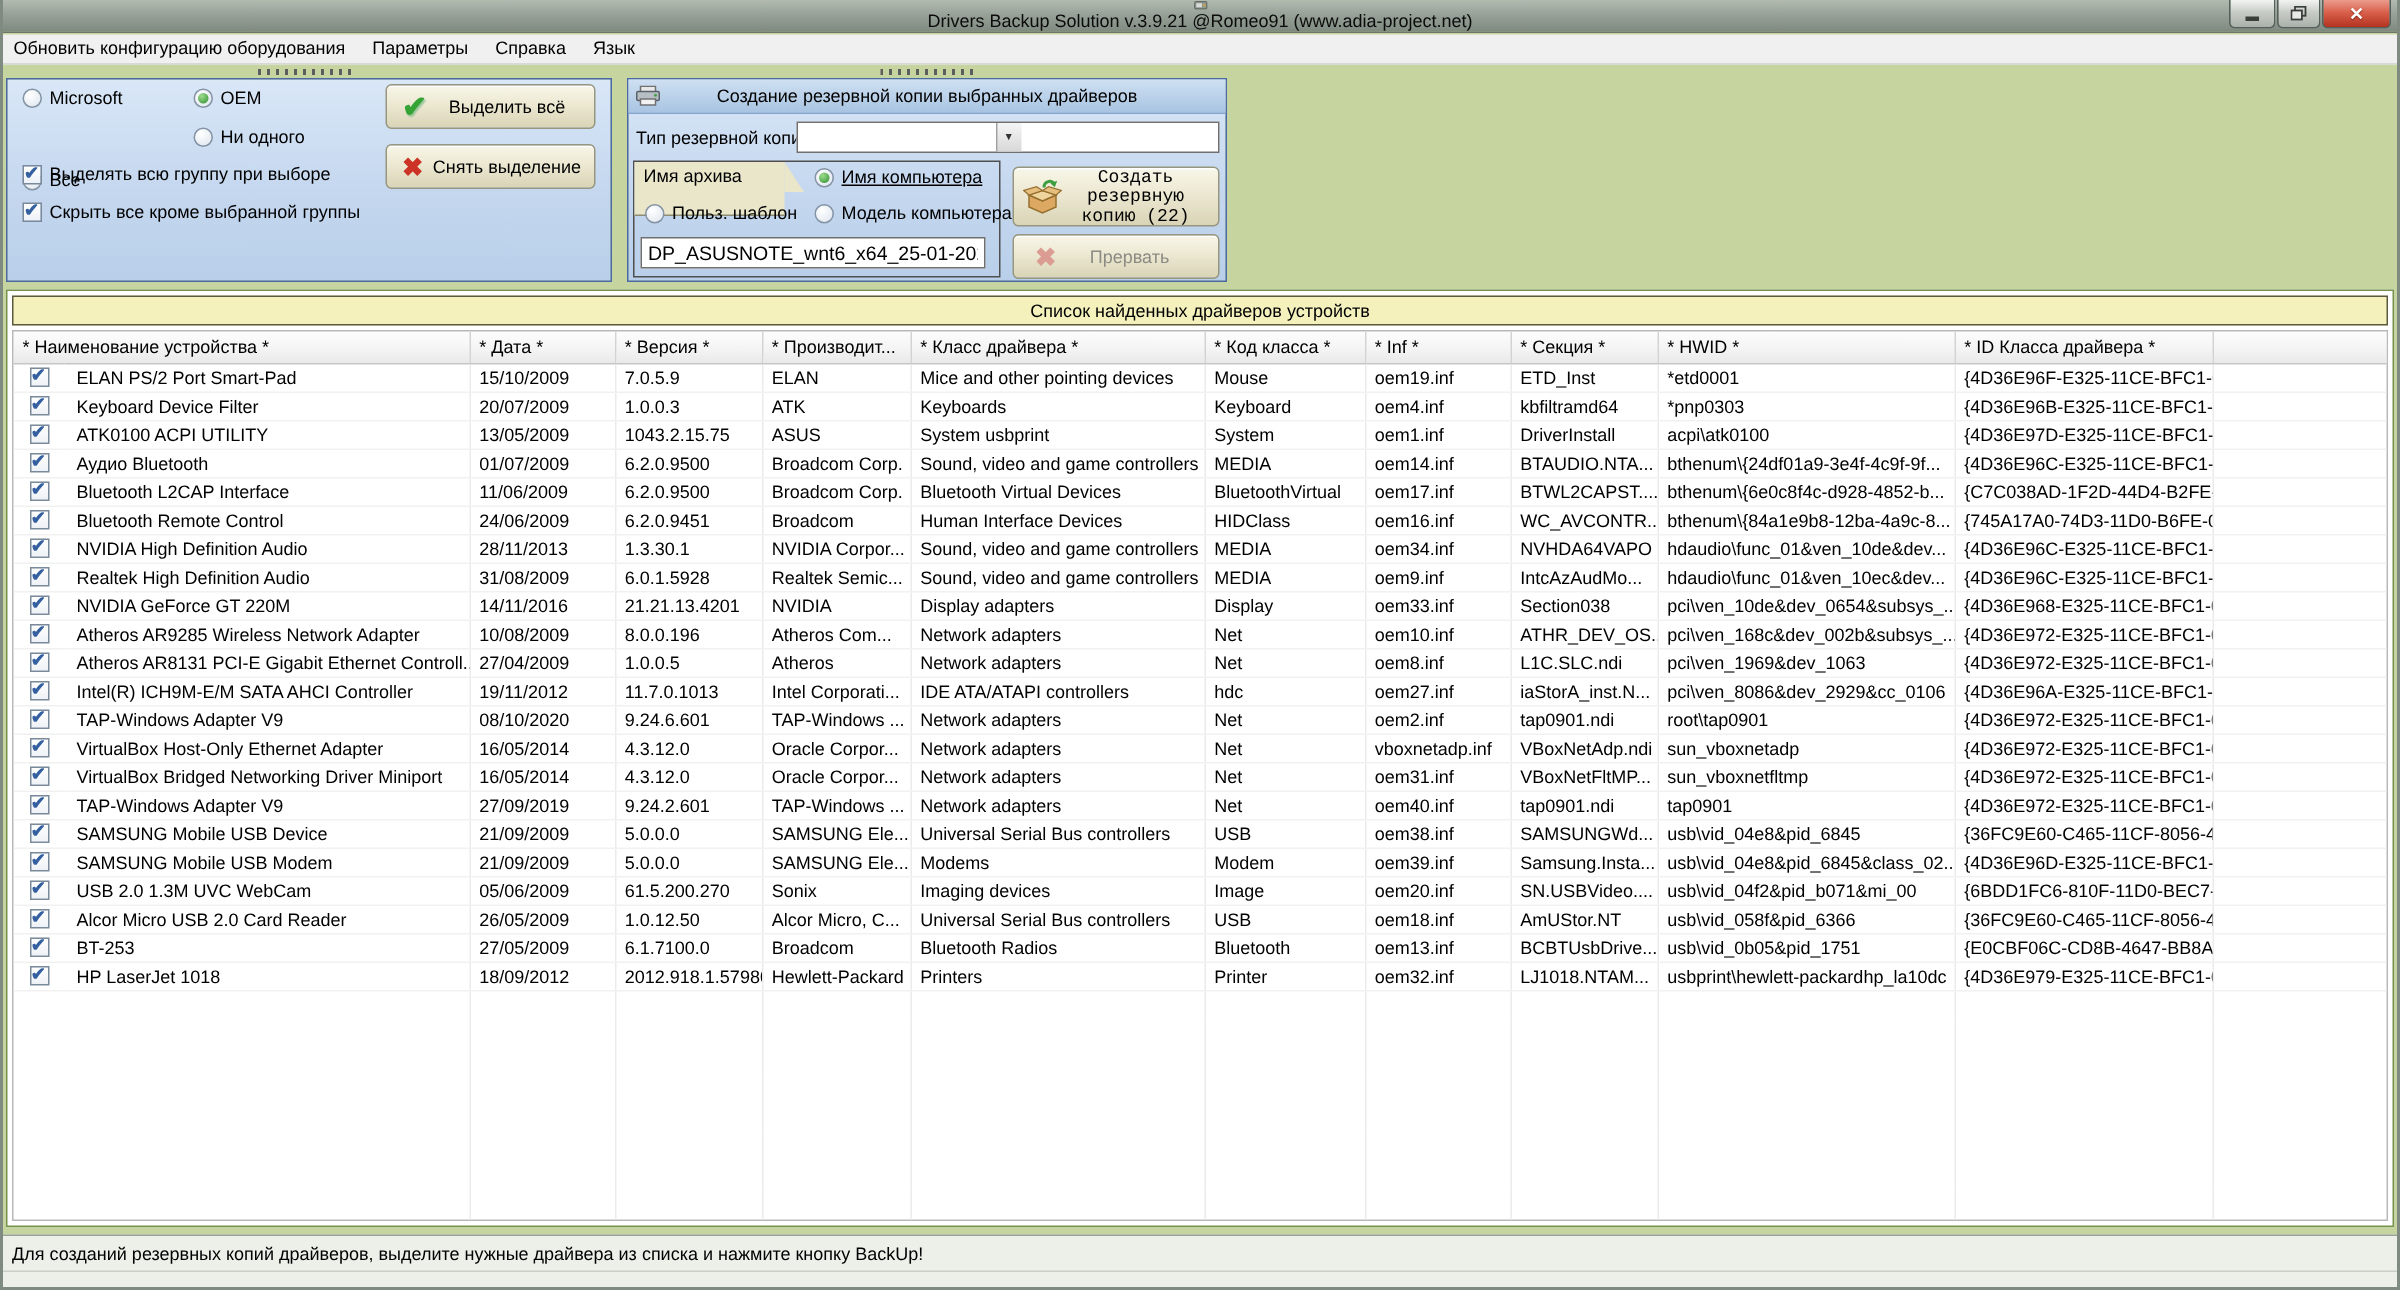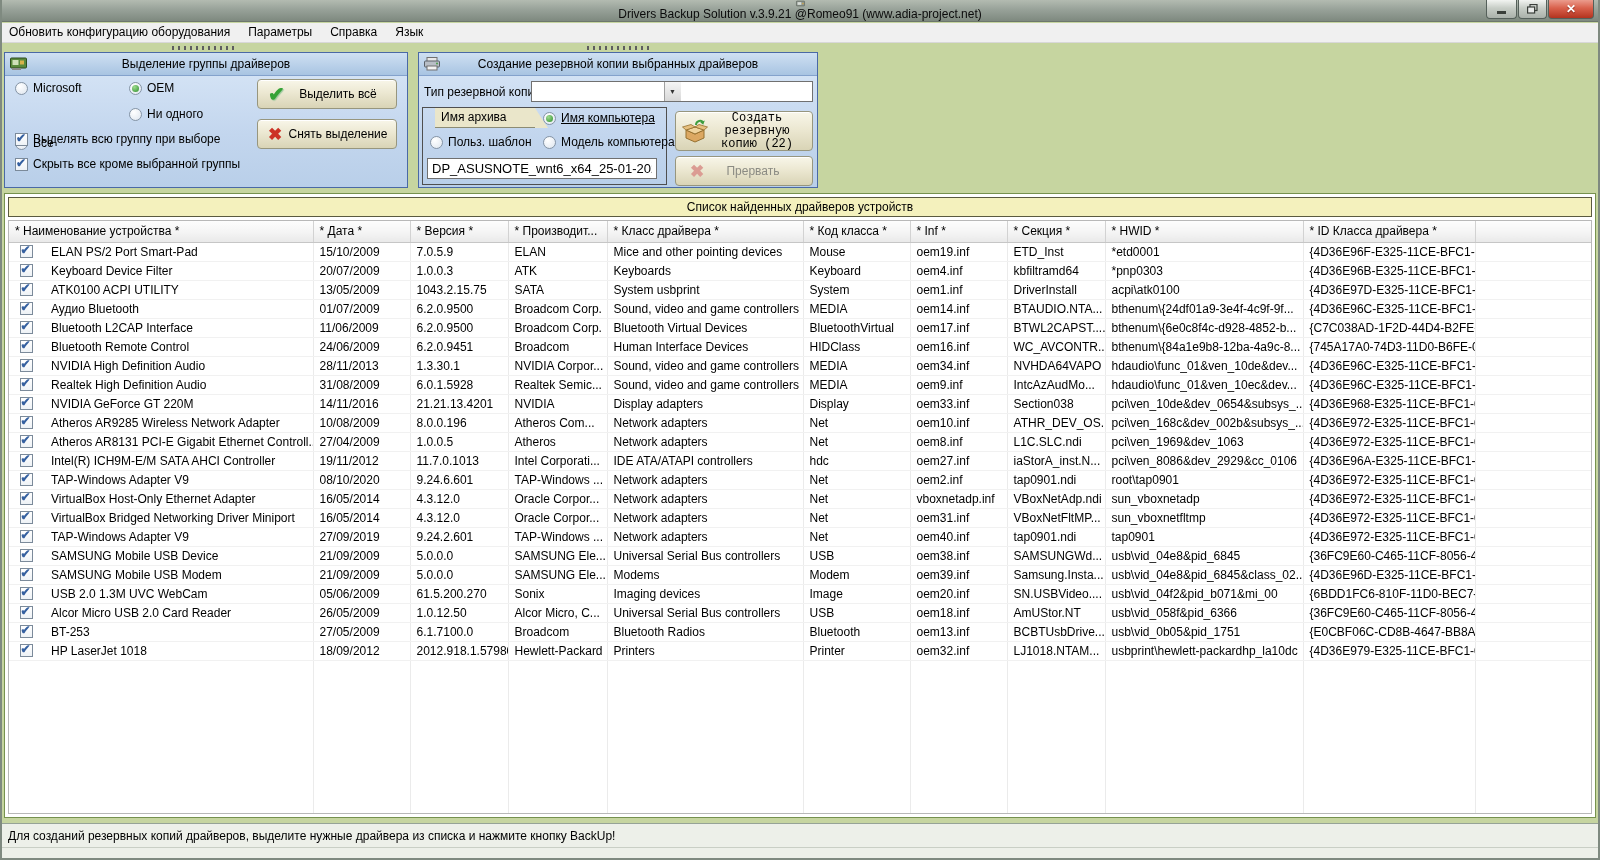--- a/index.html
+++ b/index.html
@@ -53,21 +53,21 @@
   .btn-label2 { margin-left:26px; line-height:13px; }
   .disabled-label { color:#8b8b83; margin-left:18px; }
 
   .combo { position:absolute; height:21px; background:#fff; border:1px solid #707070; display:flex; align-items:center;flex-direction:column; }
   .combo-text { flex:1; padding:0 5px; white-space:nowrap; overflow:hidden; }
   .combo-btn { width:17px; height:100%; border-left:1px solid #a0a0a0;
     background:linear-gradient(180deg,#f5f5f5,#d8d8d8); display:flex; align-items:center; justify-content:center;
     font-size:7px; color:#333; }
 
   .sub-box { position:absolute; border:1px solid #4f4f4f; }
-  .tab { position:absolute; left:12px; top:0; width:100px; height:20px; background:#eae6ca;
+  .tab { position:absolute; left:0; top:0; width:100px; height:36px; background:#eae6ca;
     border-bottom:1px solid #8c8c74; line-height:19px; padding-left:6px; }
   .tab::after { content:""; position:absolute; right:-13px; top:0; width:0; height:0;
     border-bottom:20px solid #eae6ca; border-right:13px solid transparent; }
   .text-input { position:absolute; height:21px; background:#fff; border:1px solid #707070;
     font-family:"Liberation Sans",sans-serif; font-size:13px; padding:0 4px; }
 
   
   .table-panel { position:absolute; left:4px; top:193px; width:1592px; height:625px;
     background:#fff; border:1px solid #76914e; padding:3px; }
   .table-title { height:20px; line-height:19px; text-align:center; background:#f4f1bd; border:1px solid #5a5a40; }
@@ -120,29 +120,20 @@
     <span class="menu-item">Обновить конфигурацию оборудования</span>
     <span class="menu-item">Параметры</span>
     <span class="menu-item">Справка</span>
     <span class="menu-item">Язык</span>
   </div>
 
 <div class="gripper" style="left:172px; top:46px;"></div>
 <div class="gripper" style="left:587px; top:46px;"></div>
 
 <div class="panel" style="left:4px; top:52px; width:404px; height:136px;">
-  <div class="panel-header">
-    <svg class="ph-icon" width="17" height="14" viewBox="0 0 17 14">
-      <rect x="0.5" y="1" width="16" height="10" rx="1" fill="#5a8a3c" stroke="#2e4d1e"></rect>
-      <rect x="2.5" y="3" width="6" height="5" fill="#cfe0b8"></rect>
-      <rect x="10" y="3.5" width="4" height="4" fill="#d8b24a"></rect>
-      <rect x="2" y="11" width="9" height="2" fill="#8a8a8a"></rect>
-    </svg>
-    <span>Выделение группы драйверов</span>
-  </div>
   <div class="panel-body">
     <div class="ctl" style="left:10px; top:5px;">
       <span class="radio"></span>
       <span>Microsoft</span>
     </div>
     <div class="ctl" style="left:124px; top:5px;">
       <span class="radio on"></span>
       <span>OEM</span>
     </div>
     <div class="ctl" style="left:10px; top:31px;margin-top:29px;">
@@ -288,21 +279,21 @@
             <td>kbfiltramd64</td>
             <td>*pnp0303</td>
             <td>{4D36E96B-E325-11CE-BFC1-0800...</td>
             <td></td>
           </tr>
           <tr>
             <td class="cbcell"><span class="checkbox row-cb on"></span></td>
             <td class="name">ATK0100 ACPI UTILITY</td>
             <td>13/05/2009</td>
             <td>1043.2.15.75</td>
-            <td>SATA</td>
+            <td>ASUS</td>
             <td>System usbprint</td>
             <td>System</td>
             <td>oem1.inf</td>
             <td>DriverInstall</td>
             <td>acpi\atk0100</td>
             <td>{4D36E97D-E325-11CE-BFC1-0800...</td>
             <td></td>
           </tr>
           <tr>
             <td class="cbcell"><span class="checkbox row-cb on"></span></td>

